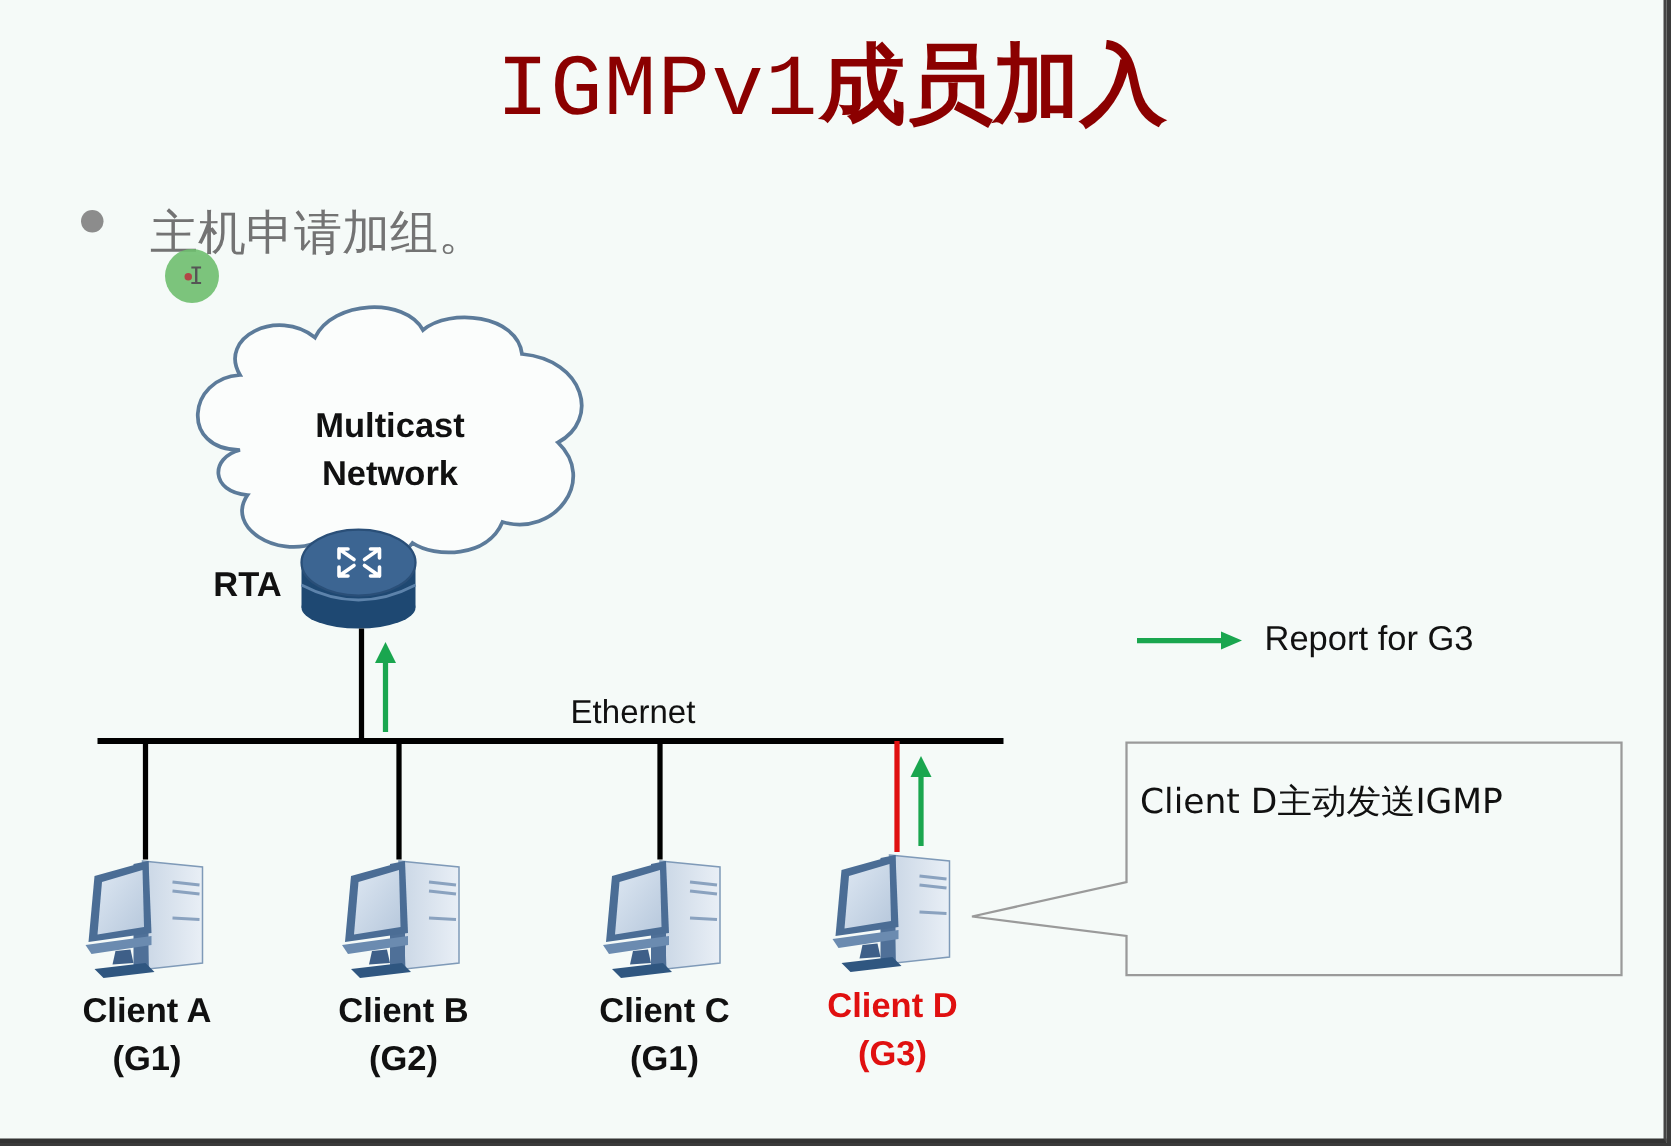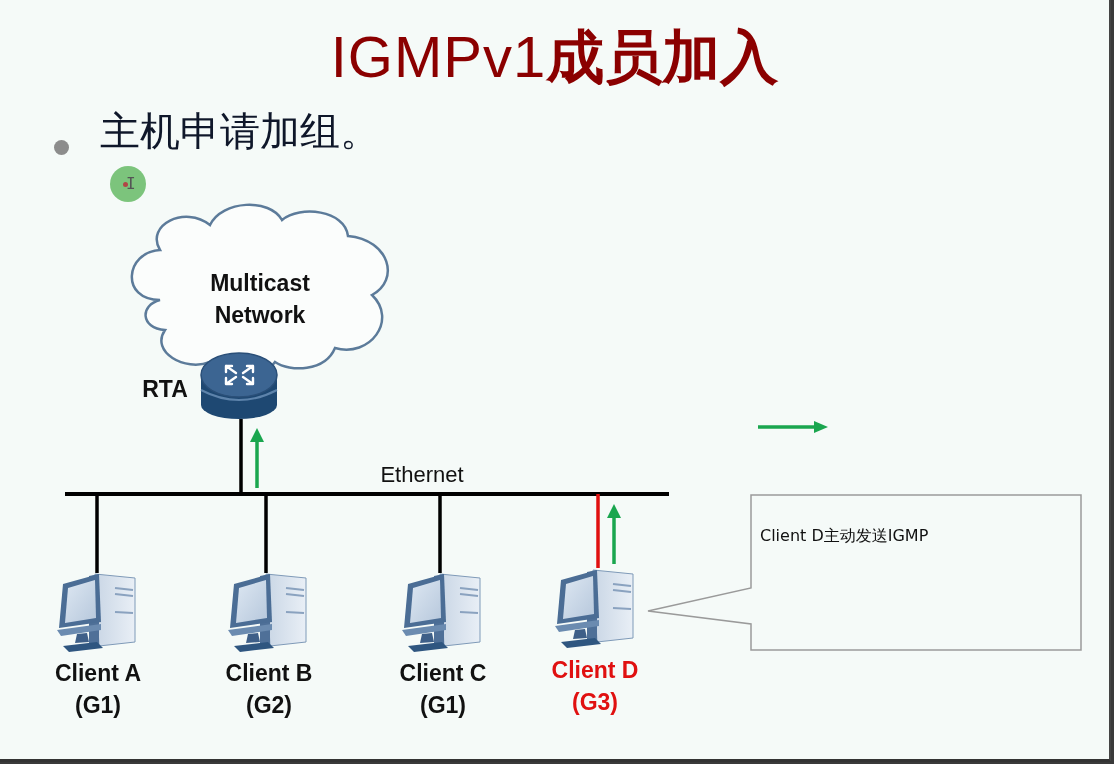--- a/index.html
+++ b/index.html
@@ -1,29 +1,29 @@
 <!DOCTYPE html>
 <html><head>
 <meta charset="utf-8">
 <style>
   html, body { margin:0; padding:0; }
   body { width:1114px; height:764px; background:#3a3a3a; position:relative; overflow:hidden; }
   #slide { position:absolute; left:0; top:0; width:1109px; height:759px; background:#f5faf8; border-right:2px solid #444; border-bottom:3px solid #333; overflow:hidden; }
   .title { position:absolute; left:0; top:22px; width:1109px; text-align:center; color:#8b0000; font-size:58px; line-height:70px; white-space:nowrap; }
-  .title .latin { font-family:Liberation Sans, sans-serif; letter-spacing:1px; }
+  .title .latin { font-family:Liberation Mono, monospace; letter-spacing:1px; }
   .title .cjk { font-family:Liberation Mono, monospace; font-weight:bold; }
   .bullet-dot { position:absolute; left:54px; top:140px; width:15px; height:15px; border-radius:50%; background:#8c8c8c; }
-  .bullet-text { position:absolute; left:100px; top:108px; font-family:"DejaVu Sans", sans-serif; font-size:40px; color:#0f172a; line-height:46px; white-space:nowrap; }
+  .bullet-text { position:absolute; left:100px; top:132px; font-family:"DejaVu Sans", sans-serif; font-size:32px; color:#737373; line-height:46px; white-space:nowrap; }
   .cursor { position:absolute; left:110px; top:166px; width:36px; height:36px; border-radius:50%; background:#6fbf6f; opacity:0.9; }
   .cursor .beam { position:absolute; left:16px; top:9px; font-family:"DejaVu Sans Mono", monospace; font-size:16px; color:#444; line-height:18px; }
   .cursor .dot { position:absolute; left:13px; top:16px; width:5px; height:5px; border-radius:50%; background:#a33; }
   svg { position:absolute; left:0; top:0; }
   .lbl { font-family:"Liberation Sans", sans-serif; font-weight:bold; }
   .legend-text { position:absolute; left:843px; top:412px; font-family:"Liberation Sans", sans-serif; font-size:23px; color:#111; white-space:nowrap; }
-  .callout-text { position:absolute; left:760px; top:519px; width:320px; font-family:"DejaVu Sans", sans-serif; font-size:16px; line-height:33px; color:#111; }
+  .callout-text { position:absolute; left:760px; top:519px; width:320px; font-family:"DejaVu Sans", sans-serif; font-size:23px; line-height:33px; color:#111; }
   .callout-text div { white-space:nowrap; }
 </style>
 </head>
 <body>
 
 <div id="slide">
   <div class="title"><span class="latin">IGMPv1</span><span class="cjk">成员加入</span></div>
 
   <div class="bullet-dot"></div>
   <div class="bullet-text">主机申请加组。</div>
@@ -115,17 +115,18 @@
     <text class="lbl" x="98" y="681" text-anchor="middle" font-size="23" fill="#111">Client A</text>
     <text class="lbl" x="98" y="713" text-anchor="middle" font-size="23" fill="#111">(G1)</text>
     <text class="lbl" x="269" y="681" text-anchor="middle" font-size="23" fill="#111">Client B</text>
     <text class="lbl" x="269" y="713" text-anchor="middle" font-size="23" fill="#111">(G2)</text>
     <text class="lbl" x="443" y="681" text-anchor="middle" font-size="23" fill="#111">Client C</text>
     <text class="lbl" x="443" y="713" text-anchor="middle" font-size="23" fill="#111">(G1)</text>
     <text class="lbl" x="595" y="678" text-anchor="middle" font-size="23" fill="#e01010">Client D</text>
     <text class="lbl" x="595" y="710" text-anchor="middle" font-size="23" fill="#e01010">(G3)</text>
   </svg>
 
+  <div class="legend-text">Report for G3</div>
 
   <div class="callout-text">
     <div>Client D主动发送IGMP</div>
   </div>
 </div>
 
 </body></html>

